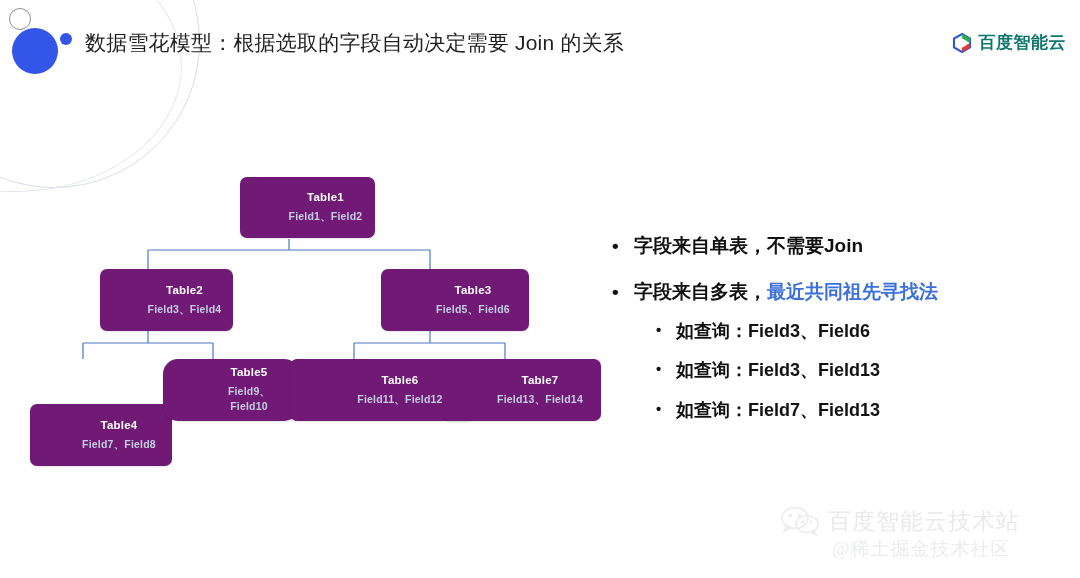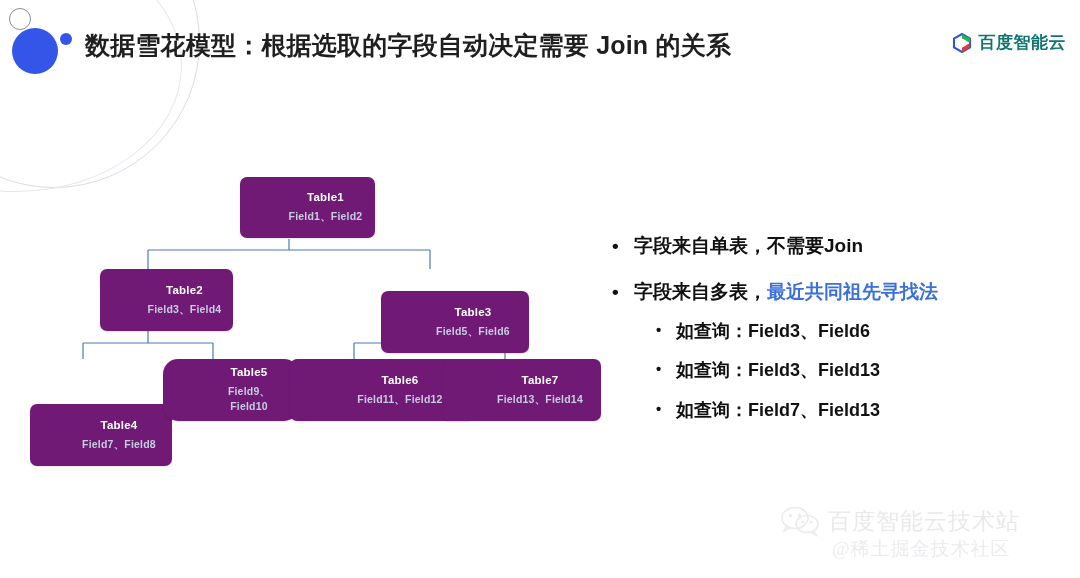--- a/index.html
+++ b/index.html
@@ -31,21 +31,21 @@
     border-radius:50%;background:#3355e8;
   }
   .deco-smalldot{
     position:absolute;left:60px;top:33px;width:12px;height:12px;
     border-radius:50%;background:#3355e8;
   }
 
   
   .title{
     position:absolute;left:85px;top:29px;
-    font-size:25px;font-weight:bold;color:#1f1f1f;
+    font-size:21px;font-weight:normal;color:#1f1f1f;
     letter-spacing:0.2px;white-space:nowrap;
   }
 
   
   .brand{
     position:absolute;right:14px;top:31px;
     display:flex;align-items:center;gap:7px;
   }
   .brand-mark{width:20px;height:20px;flex:0 0 auto;}
   .brand-text{
@@ -148,21 +148,21 @@
     <div class="node" style="left:240px;top:27px;width:99px;height:61px;">
       <span class="nname">Table1</span>
       <span class="nfields">Field1、Field2</span>
     </div>
 
     <div class="node" style="left:100px;top:119px;width:97px;height:62px;">
       <span class="nname">Table2</span>
       <span class="nfields">Field3、Field4</span>
     </div>
 
-    <div class="node" style="left:381px;top:119px;width:112px;height:62px;margin-top:22px;">
+    <div class="node" style="left:381px;top:119px;width:112px;height:62px;">
       <span class="nname">Table3</span>
       <span class="nfields">Field5、Field6</span>
     </div>
 
     <div class="node" style="left:30px;top:209px;width:106px;height:62px;margin-top:45px;">
       <span class="nname">Table4</span>
       <span class="nfields" style="white-space:pre-line;">Field7、Field8</span>
     </div>
 
     <div class="node" style="left:163px;top:209px;width:100px;height:62px;border-radius:15px;">

